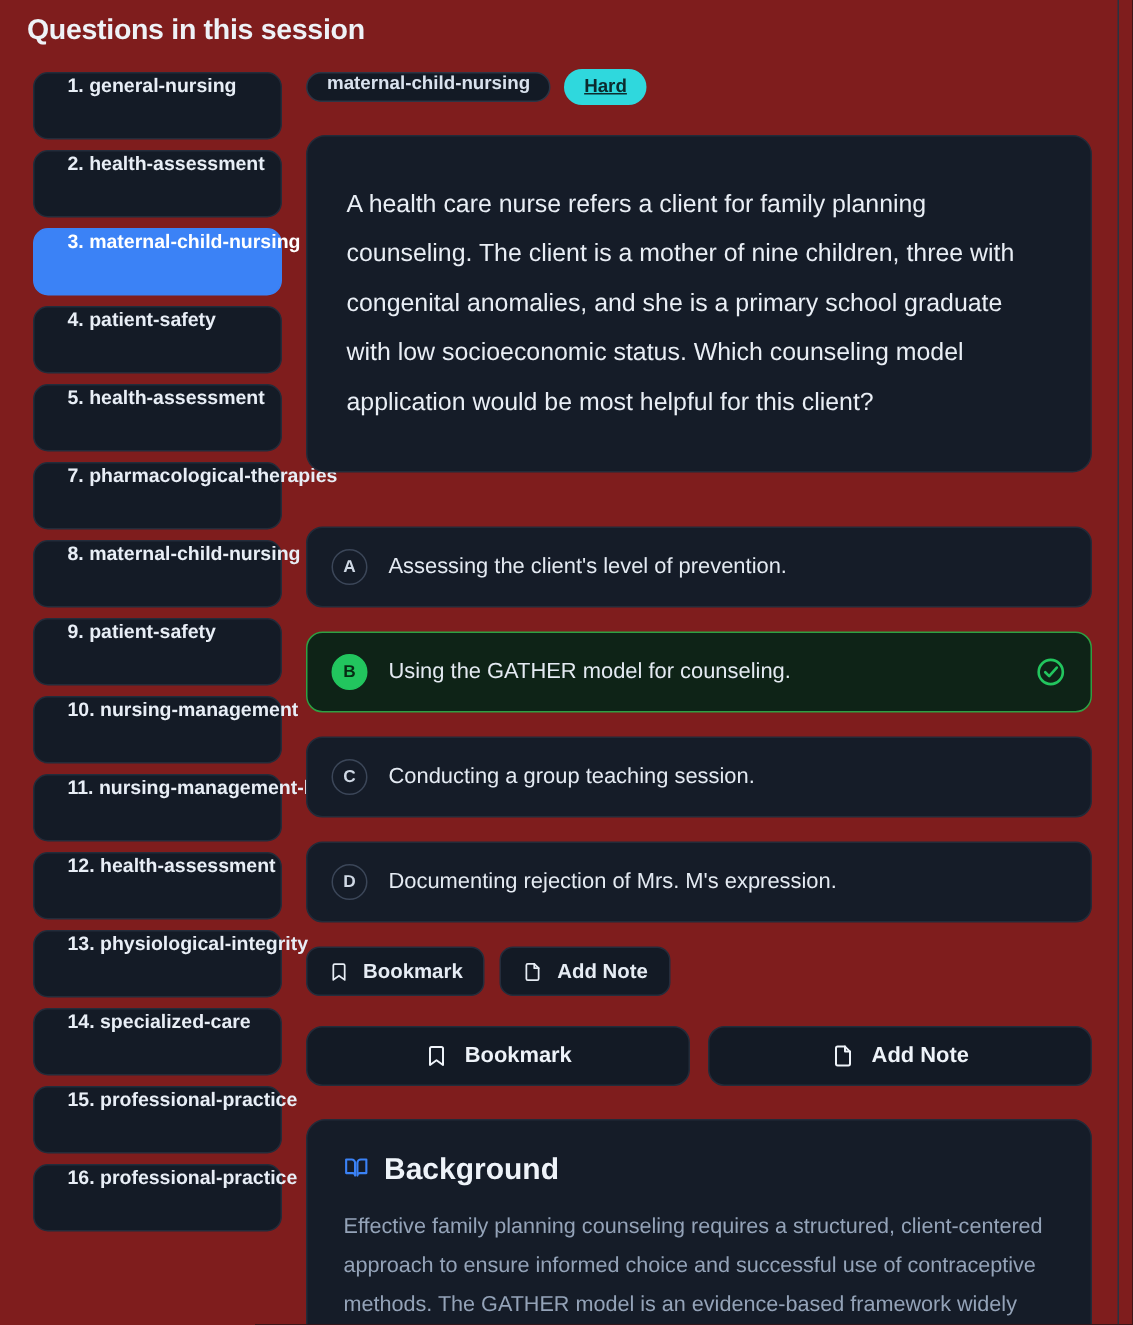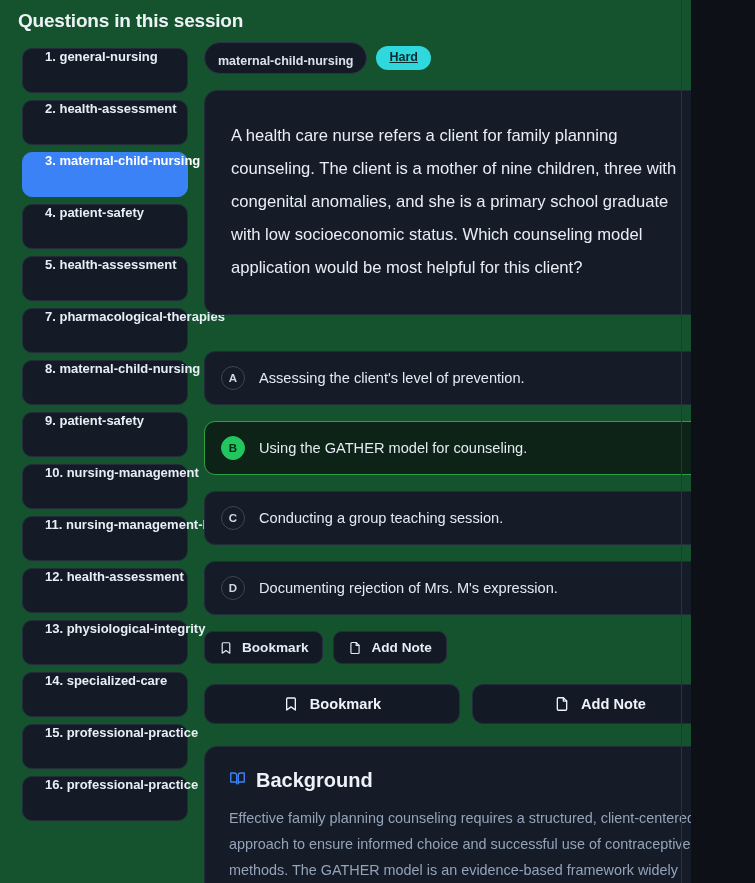--- a/index.html
+++ b/index.html
@@ -6,23 +6,23 @@
   * { box-sizing: border-box; }
   html, body {
     margin: 0; padding: 0;
     width: 755px; height: 883px;
     background: #0d1117;
     font-family: "Liberation Sans", sans-serif;
     overflow: hidden;
   }
   #app {
     position: relative;
-    width: 691px;
+    width: 755px;
     height: 883px;
-    background: #14532d;
+    background: #7f1d1d;
     overflow: hidden;
   }
 
   
   .page-title {
     position: absolute;
     left: 18px; top: 10px;
     font-size: 19px;
     font-weight: bold;
     color: #eef2f7;
@@ -75,21 +75,21 @@
     height: 24px;
     margin-bottom: 20px;
   }
   .pill-outline {
     border: 1px solid #2c3545;
     border-radius: 999px;
     background: #131a25;
     color: #d9e2ee;
     font-size: 12.5px;
     font-weight: bold;
-    padding: 12px 13px 5px 13px;
+    padding: 0 13px 5px 13px;
     line-height: 1;
   }
   .pill-hard {
     border-radius: 999px;
     background: #2fd8dd;
     color: #0c2b2e;
     font-size: 12.5px;
     font-weight: bold;
     padding: 5px 13px 6px 13px;
     line-height: 1;

